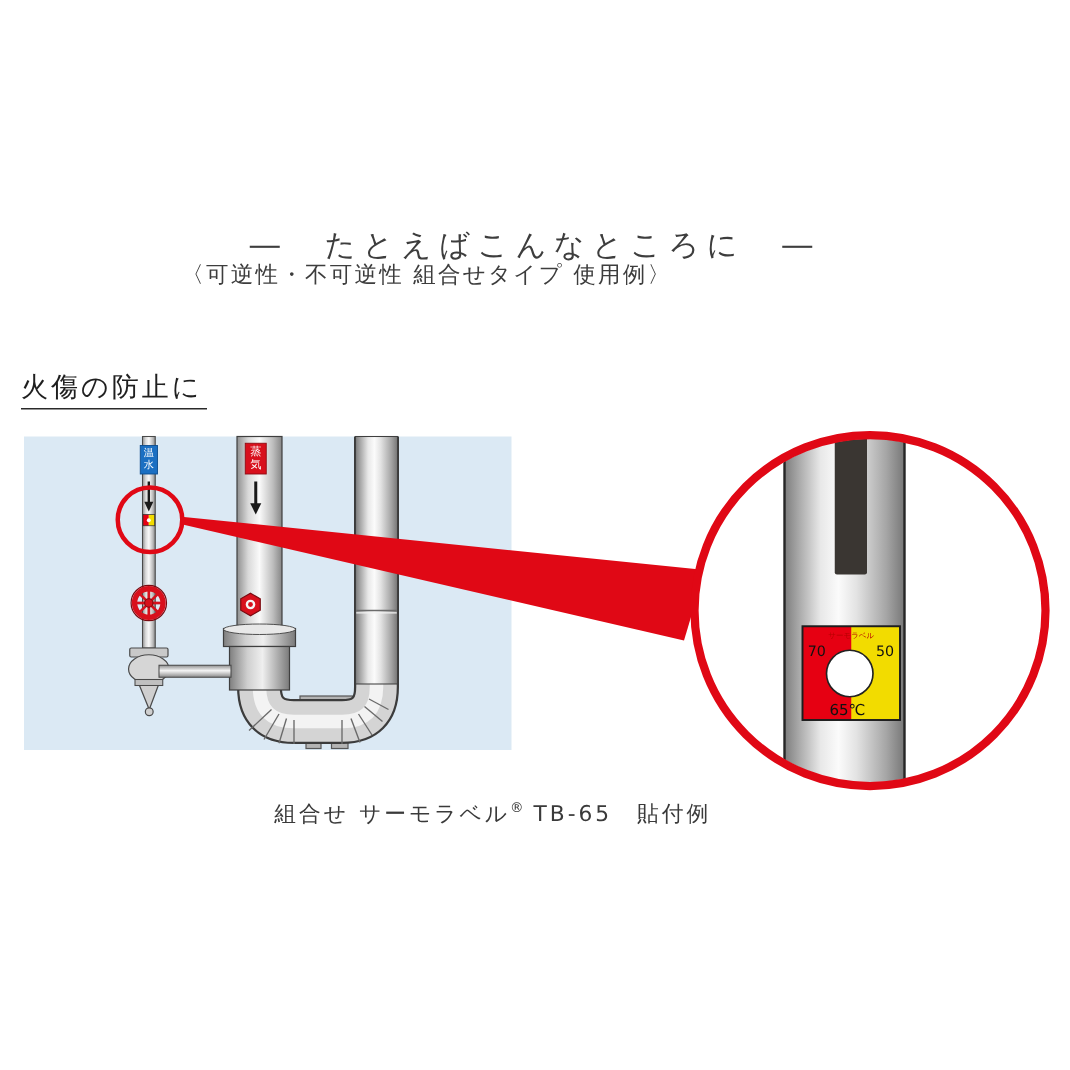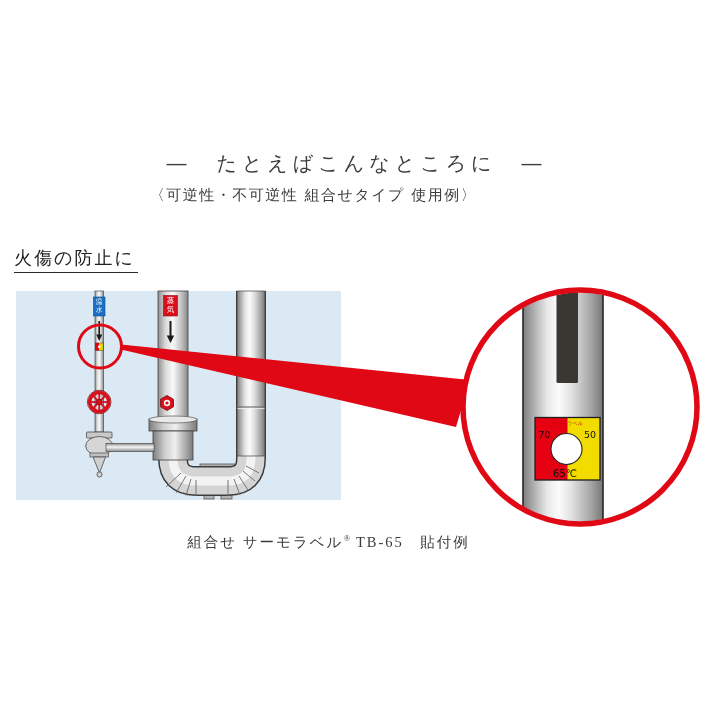--- a/index.html
+++ b/index.html
@@ -6,32 +6,32 @@
   body{
     width:713px;height:713px;position:relative;background:#ffffff;
     font-family:"DejaVu Sans","Liberation Sans",sans-serif;
     overflow:hidden;color:#3d3d3d;
   }
   .page-title{
     position:absolute;top:150px;left:0;width:713px;text-align:center;
     font-size:20px;letter-spacing:5px;color:#3d3d3d;
   }
   .page-subtitle{
-    position:absolute;top:186px;left:0;width:569px;text-align:center;
-    font-size:15px;letter-spacing:1.5px;color:#3d3d3d;padding-left:29px;
+    position:absolute;top:174px;left:0;width:569px;text-align:center;
+    font-size:15px;letter-spacing:1.5px;color:#3d3d3d;
   }
   .section-heading{
     position:absolute;top:246px;left:14px;
     font-size:18px;letter-spacing:2px;color:#1f1f1f;
     border-bottom:1.5px solid #2a2a2a;padding:0 3px 2px 0;display:inline-block;text-align:center;
   }
   .figure-svg{position:absolute;top:280px;left:0;}
   .caption{
     position:absolute;top:533px;left:0;width:657px;text-align:center;
-    font-size:14.5px;letter-spacing:2px;color:#3a3a3a;font-family:Liberation Serif, serif;
+    font-size:14.5px;letter-spacing:2px;color:#3a3a3a;
   }
   .caption sup{font-size:9px;letter-spacing:0;}
   svg text{font-family:"DejaVu Sans","Liberation Sans",sans-serif;}
 </style>
 </head>
 <body>
 
 <div class="page-title">―　たとえばこんなところに　―</div>
 <div class="page-subtitle">〈可逆性・不可逆性 組合せタイプ 使用例〉</div>
 <div class="section-heading">火傷の防止に</div>

